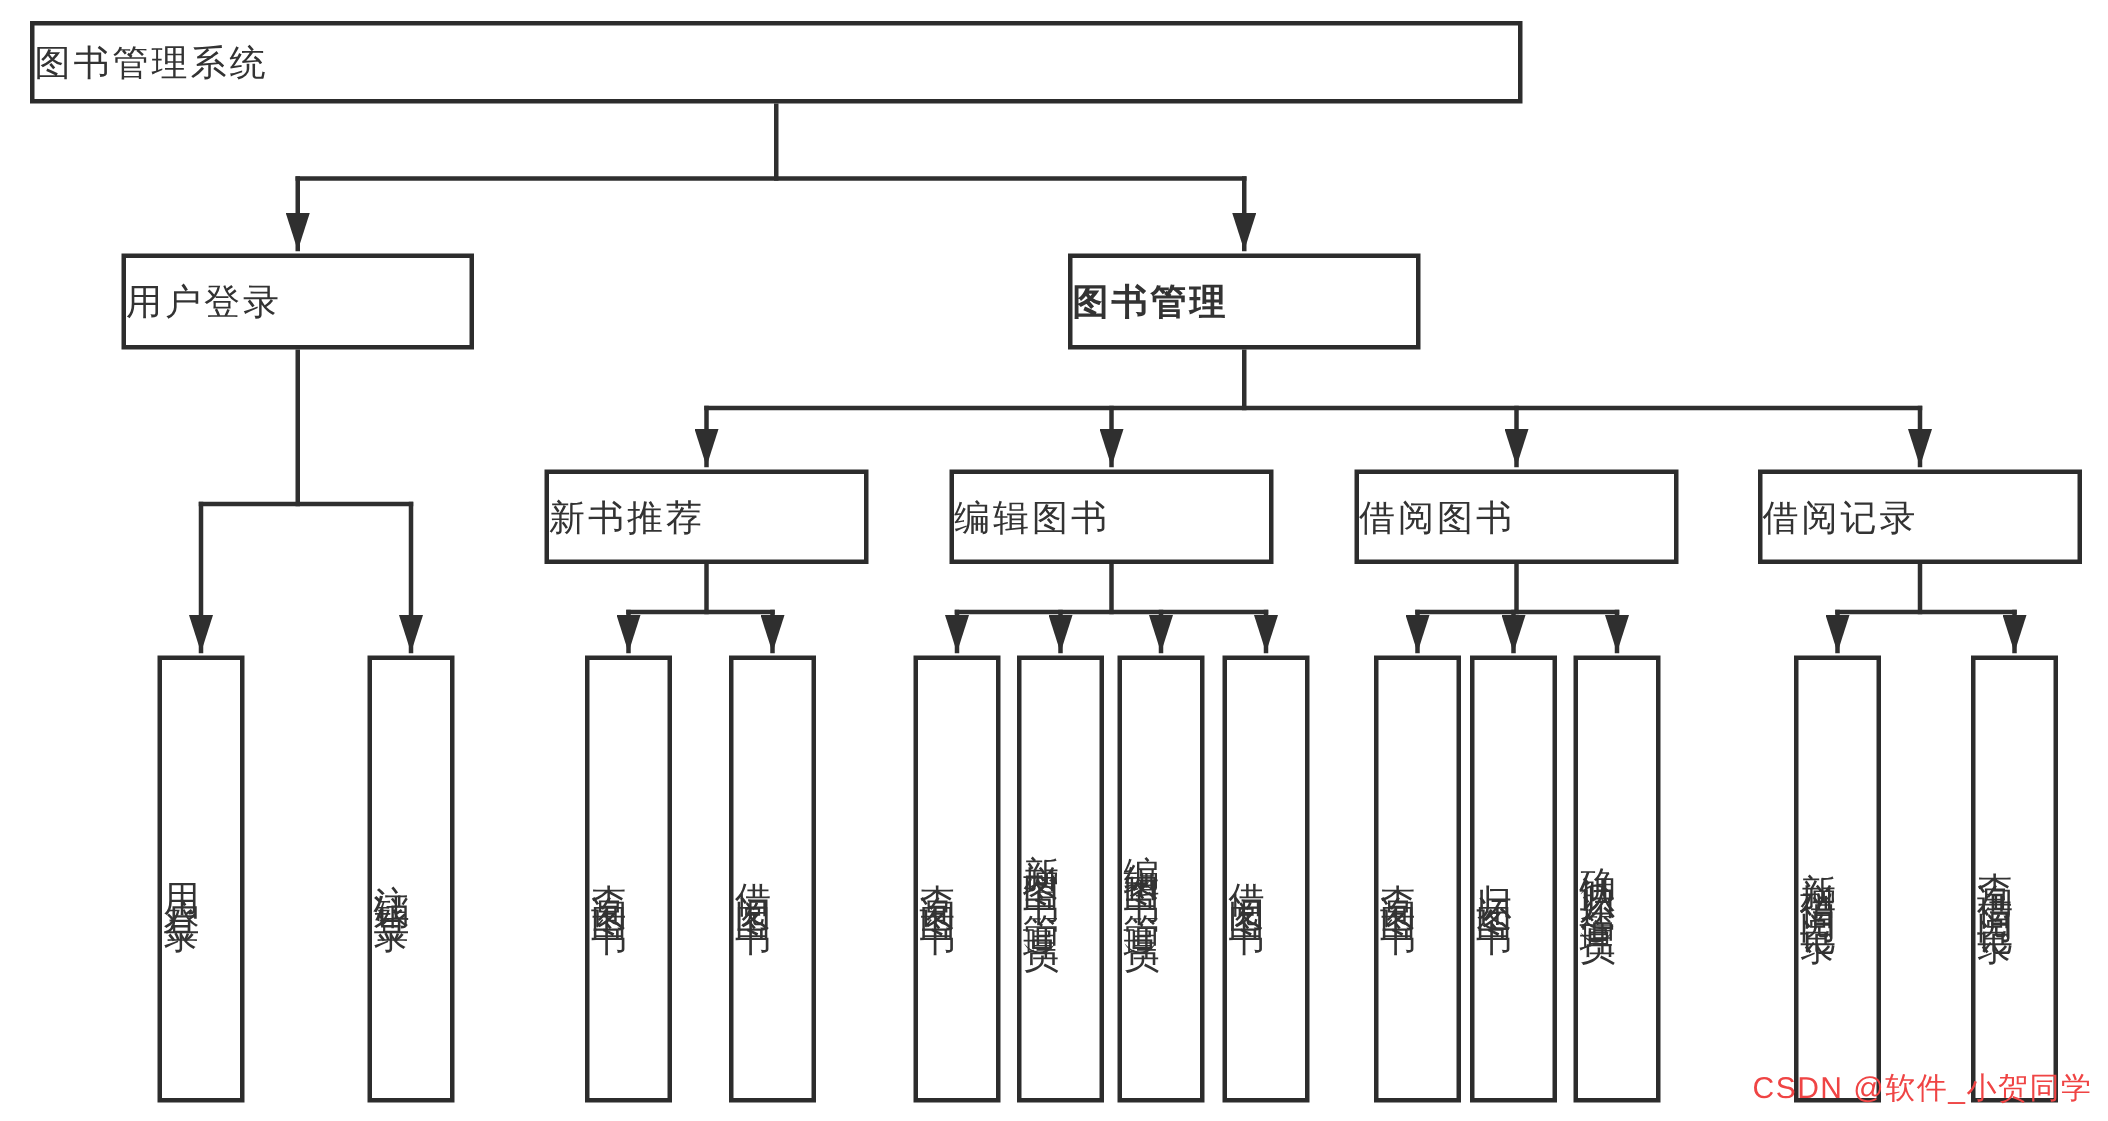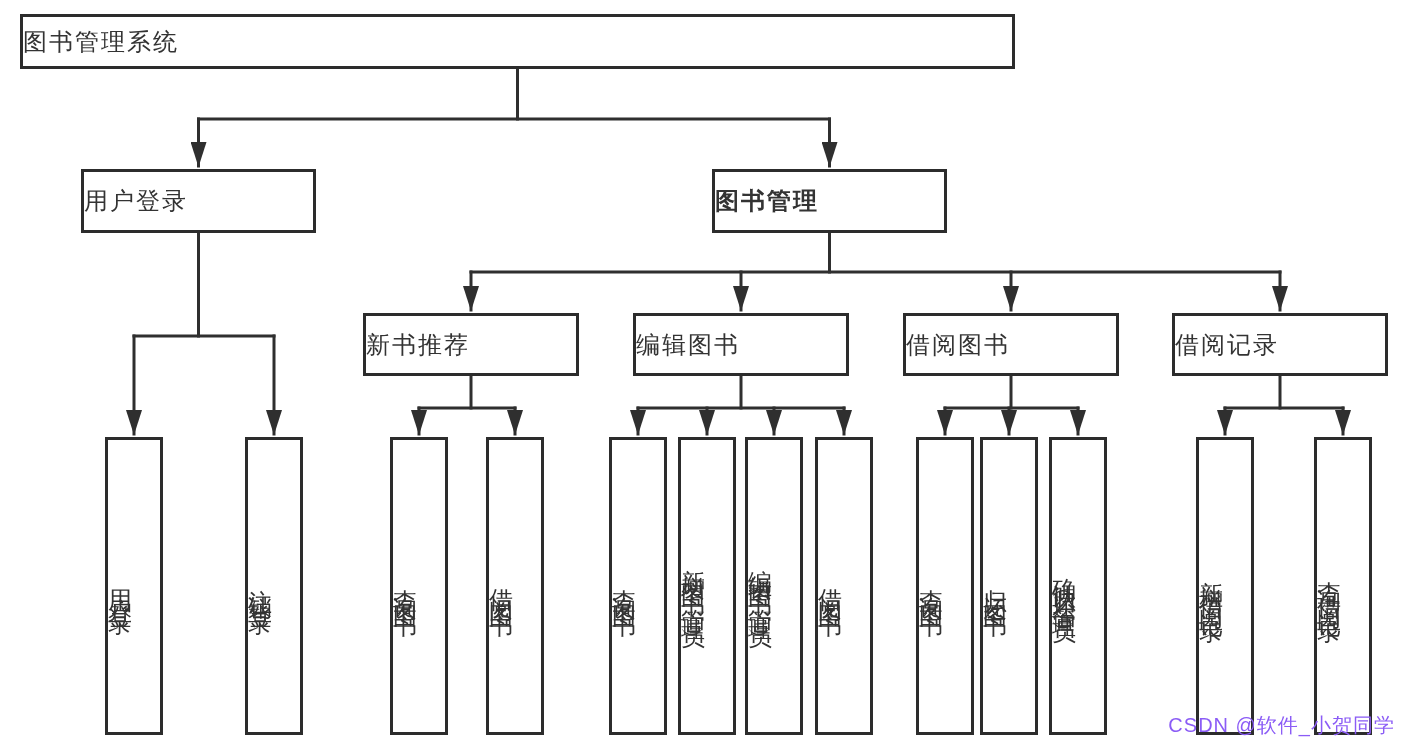--- a/index.html
+++ b/index.html
@@ -47,21 +47,21 @@
     font-size: 24px;
     letter-spacing: 8px;
     line-height: 1;
     color: #333333;
   }
   .watermark {
     position: absolute;
     right: 10px;
     top: 712px;
     font-size: 20px;
-    color: #8b5cf6;
+    color: #ef4444;
     letter-spacing: 1px;
     white-space: nowrap;
   }
 </style>
 </head>
 <body>
 
 <div class="canvas">
 
   <svg class="connectors" width="1405" height="747" viewBox="0 0 1405 747">

